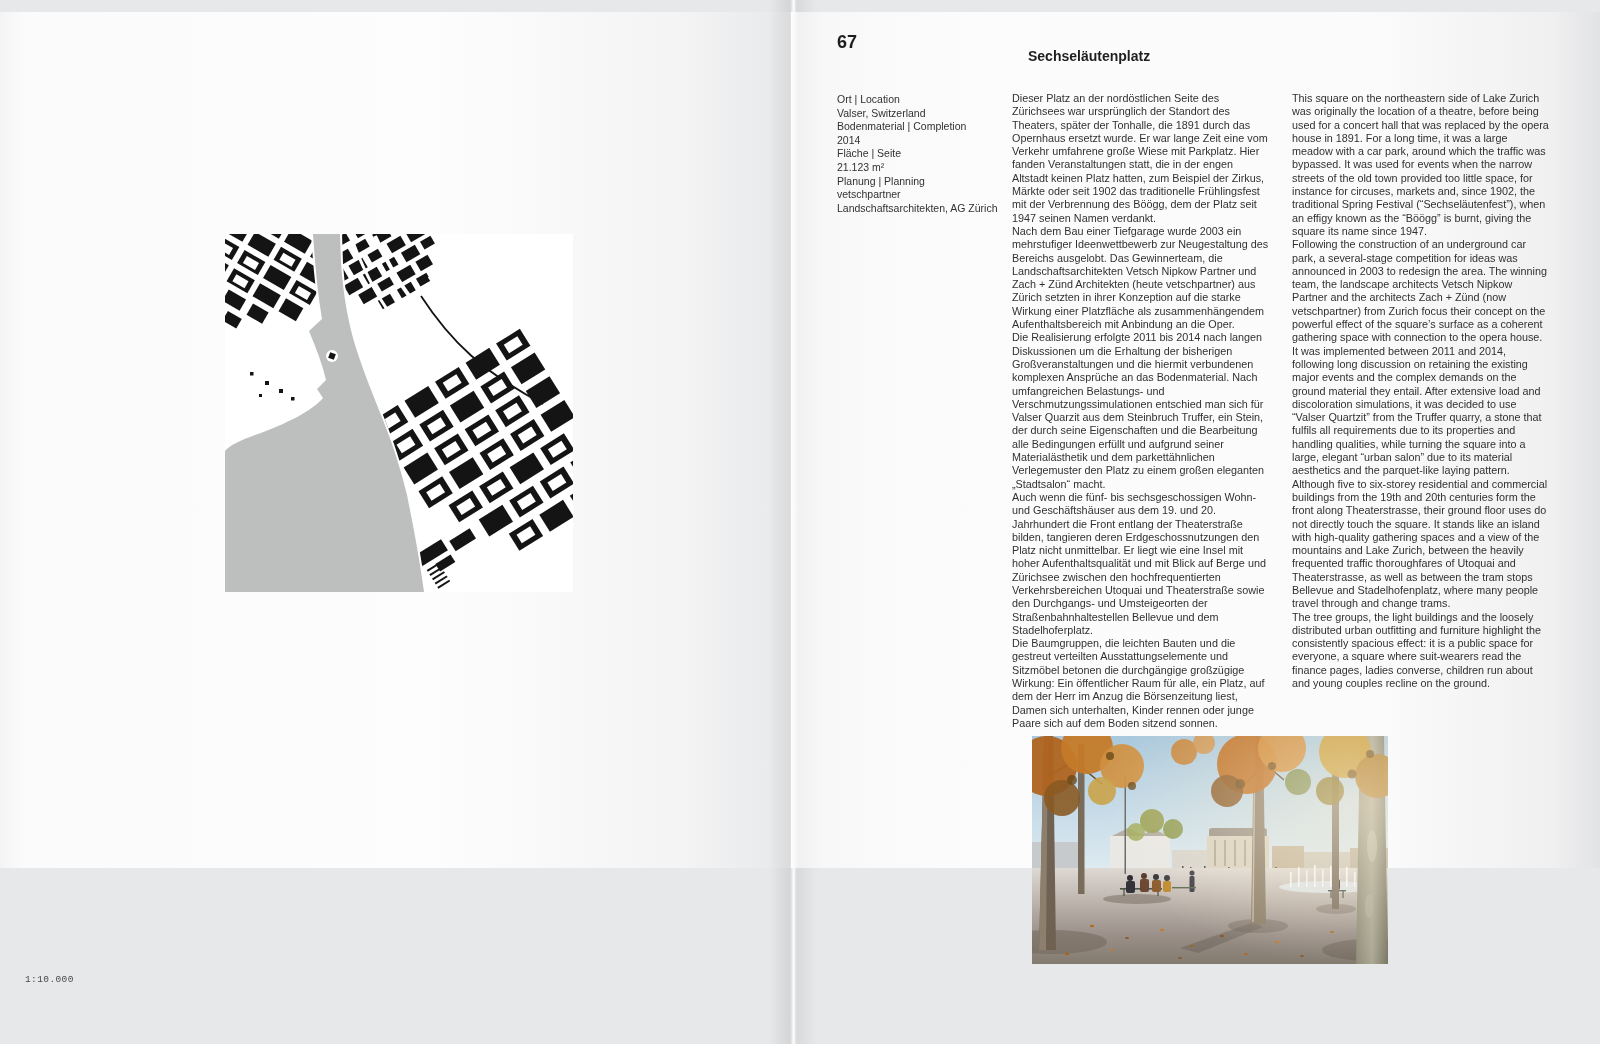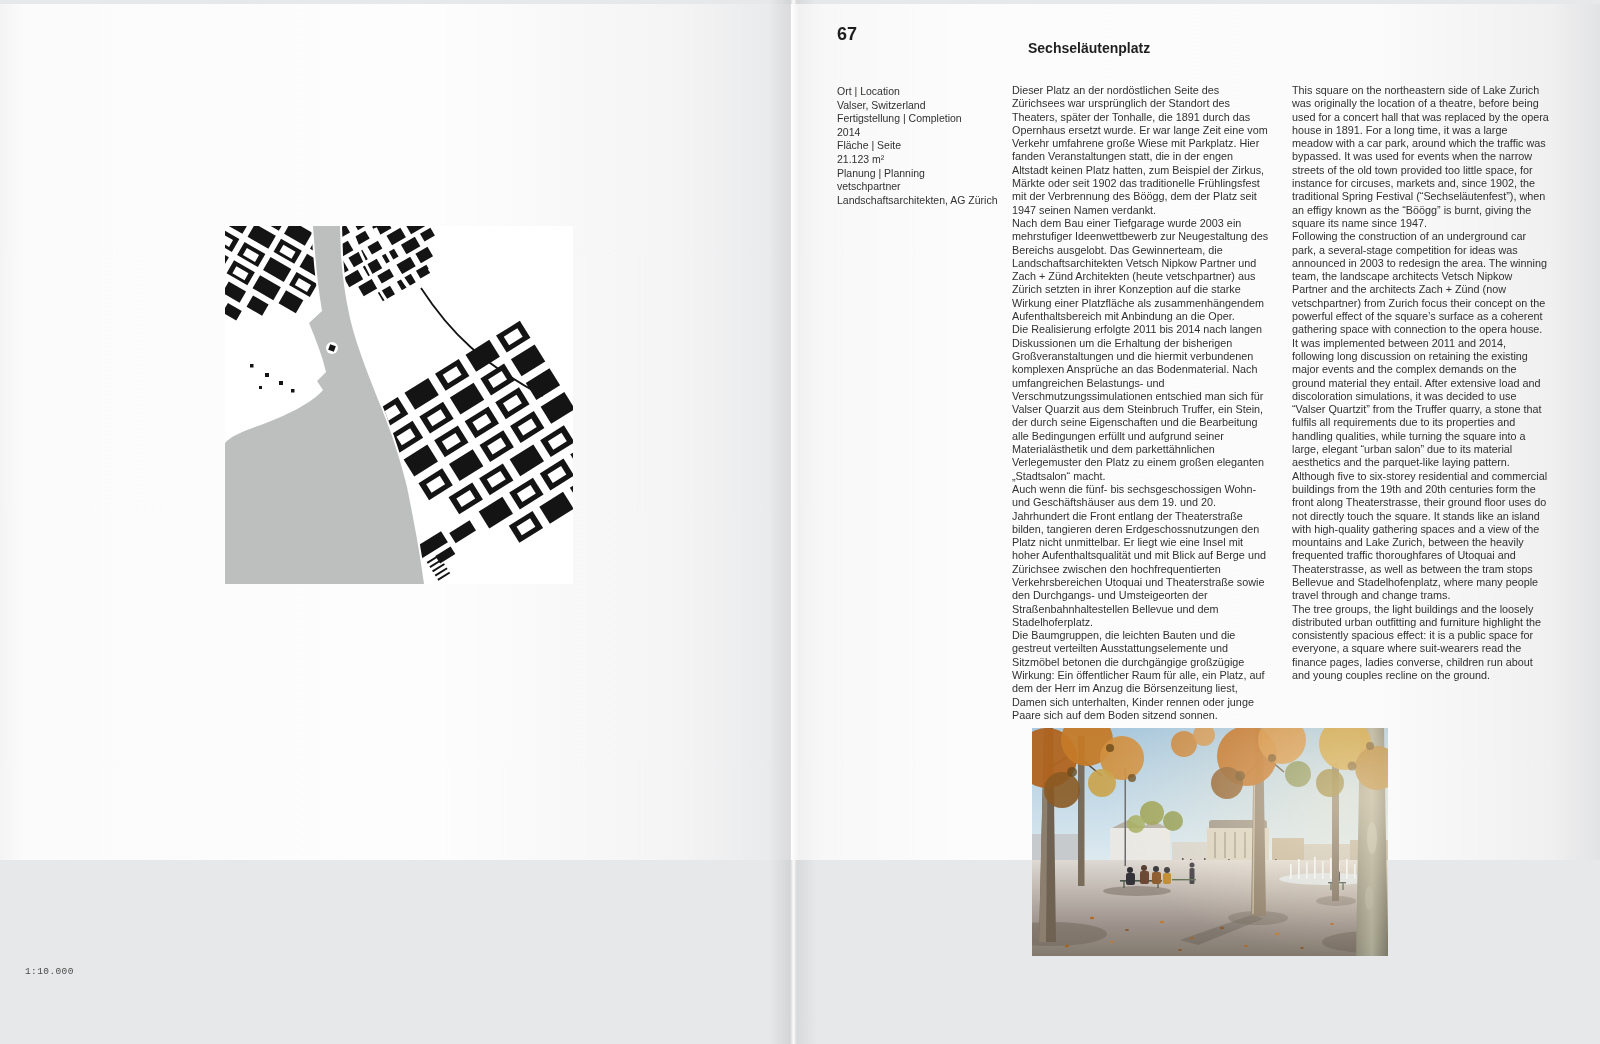--- a/index.html
+++ b/index.html
@@ -8,21 +8,21 @@
     --text-color:#323130;
   }
   html,body{margin:0;padding:0;}
   body{
     width:1600px;height:1044px;overflow:hidden;
     background:#e7e8e9;
     font-family:"Liberation Sans","DejaVu Sans",sans-serif;
     color:var(--text-color);
   }
   .spread{position:relative;width:1600px;height:1044px;}
-  .page{position:absolute;top:4px;height:856px;}
+  .page{position:absolute;top:12px;height:856px;}
   .page-left{
     left:0;width:791px;
     background:linear-gradient(to right,#f4f4f4 0%,#fbfbfb 3%,#fdfdfd 55%,#f4f4f5 86%,#e9eaeb 98%,#f0f0f1 100%);
     font-family:Liberation Mono, monospace;
   }
   .page-right{
     left:791px;width:809px;
     background:linear-gradient(to right,#ffffff 0%,#f1f1f2 1%,#f8f8f9 4%,#fcfcfc 22%,#fbfbfb 72%,#f0f0f1 94%,#e2e3e4 100%);
   }
   .gutter{
@@ -231,21 +231,21 @@
   <div class="gutter"></div>
 
   <div class="page page-right">
 
     <div class="pagenum">67</div>
     <h1 class="title">Sechseläutenplatz</h1>
 
     <aside class="meta">
       <div class="meta-label">Ort | Location</div>
       <div class="meta-value">Valser, Switzerland</div>
-      <div class="meta-label">Fertigstellung | Completion</div>
+      <div class="meta-label">Bodenmaterial | Completion</div>
       <div class="meta-value">2014</div>
       <div class="meta-label">Fläche | Seite</div>
       <div class="meta-value">21.123 m²</div>
       <div class="meta-label">Planung | Planning</div>
       <div class="meta-value">vetschpartner Landschaftsarchitekten, AG Zürich</div>
     </aside>
 
     <div class="col col-de" lang="de">
       <p>Dieser Platz an der nordöstlichen Seite des Zürichsees war ursprünglich der Standort des Theaters, später der Tonhalle, die 1891 durch das Opernhaus ersetzt wurde. Er war lange Zeit eine vom Verkehr umfahrene große Wiese mit Parkplatz. Hier fanden Veranstaltungen statt, die in der engen Altstadt keinen Platz hatten, zum Beispiel der Zirkus, Märkte oder seit 1902 das traditionelle Frühlingsfest mit der Verbrennung des Böögg, dem der Platz seit 1947 seinen Namen verdankt.</p>
       <p>Nach dem Bau einer Tiefgarage wurde 2003 ein mehrstufiger Ideenwettbewerb zur Neugestaltung des Bereichs ausgelobt. Das Gewinnerteam, die Landschaftsarchitekten Vetsch Nipkow Partner und Zach + Zünd Architekten (heute vetschpartner) aus Zürich setzten in ihrer Konzeption auf die starke Wirkung einer Platzfläche als zusammenhängendem Aufenthaltsbereich mit Anbindung an die Oper.</p>

